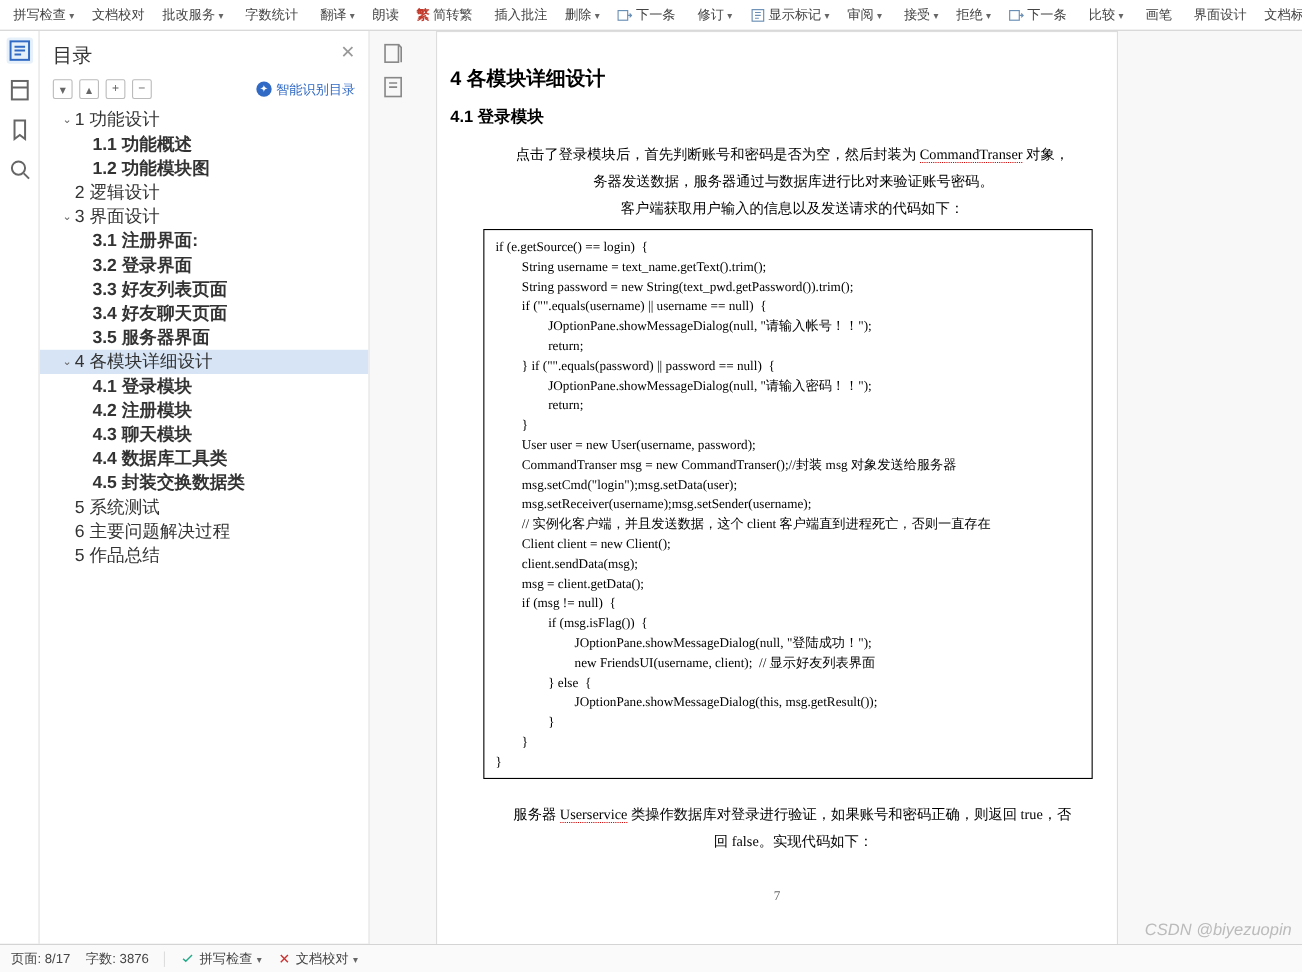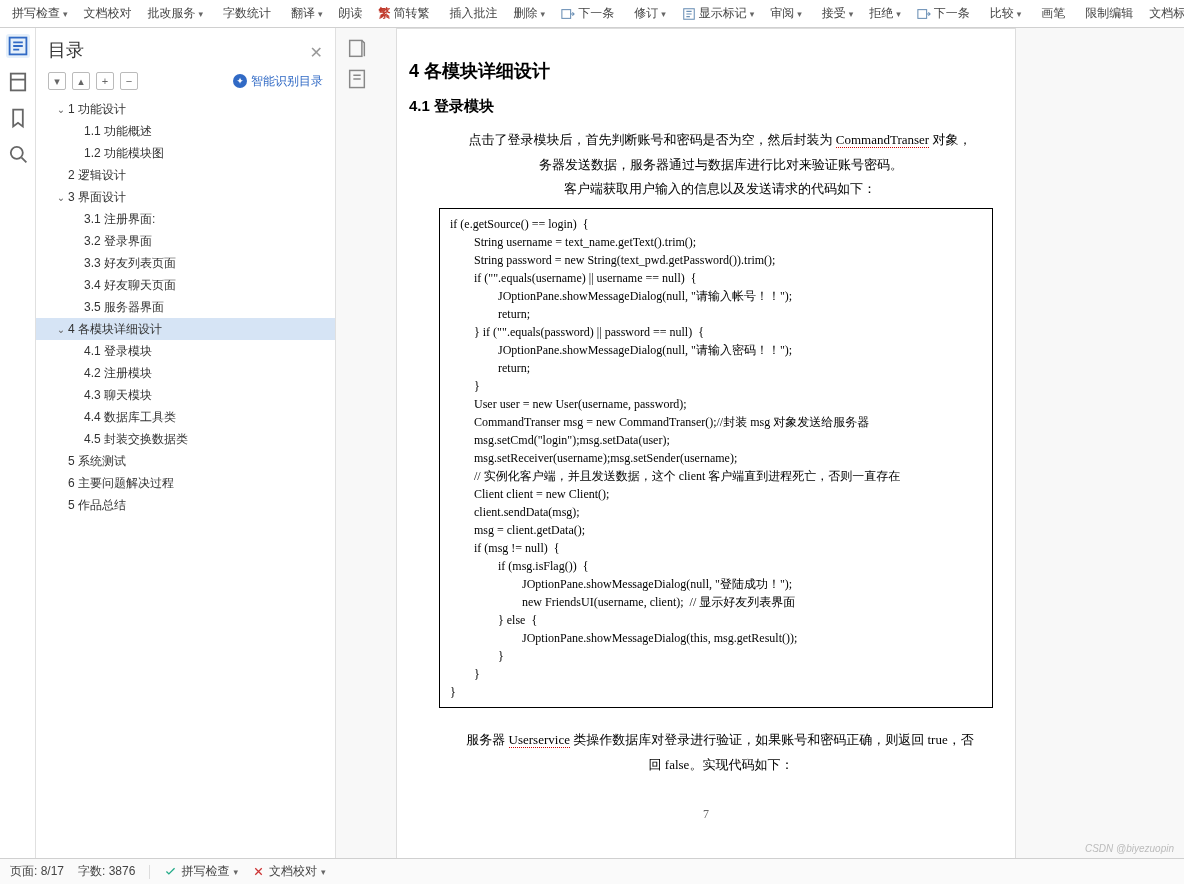--- a/index.html
+++ b/index.html
@@ -8,48 +8,48 @@
 .toolbar .tb-btn { display: inline-flex; align-items: center; padding: 0 8px; height: 26px; color: #444; cursor: pointer; font-size: 12px; gap: 3px; }
 .toolbar .tb-btn .caret { font-size: 9px; color: #666; }
 .toolbar .tb-gap { flex: 1; }
 .toolbar .tb-sep { width: 1px; height: 16px; background: #ddd; margin: 0 2px; }
 .toolbar svg { width: 14px; height: 14px; }
 .main { display: flex; height: calc(884px - 28px - 26px); }
 .leftcol { width: 36px; border-right: 1px solid #e0e0e0; display: flex; flex-direction: column; align-items: center; padding-top: 6px; gap: 12px; }
 .leftcol .side-icon { width: 24px; height: 24px; display: flex; align-items: center; justify-content: center; color: #666; cursor: pointer; border-radius: 3px; }
 .leftcol .side-icon.active { background: #e6f0fa; color: #316ac5; }
 .outline { width: 300px; border-right: 1px solid #e0e0e0; display: flex; flex-direction: column; }
-.outline-header { display: flex; align-items: flex-end; padding: 10px 12px 6px 12px; }
+.outline-header { display: flex; align-items: flex-start; padding: 10px 12px 6px 12px; }
 .outline-title { font-size: 18px; color: #333; flex: 1; }
 .outline-close { color: #999; font-size: 16px; cursor: pointer; }
 .outline-tools { display: flex; align-items: center; padding: 4px 12px 6px 12px; gap: 6px; }
 .outline-tools .ot-btn { width: 18px; height: 18px; border: 1px solid #bbb; border-radius: 2px; display: flex; align-items: center; justify-content: center; font-size: 11px; color: #666; cursor: pointer; }
 .outline-tools .spacer { flex: 1; }
 .outline-tools .auto-detect { color: #316ac5; font-size: 12px; display: flex; align-items: center; gap: 4px; cursor: pointer; }
 .outline-tools .auto-detect .dot { width: 14px; height: 14px; border-radius: 50%; background: #316ac5; color: #fff; font-size: 9px; display: flex; align-items: center; justify-content: center; }
 .tree { flex: 1; overflow: auto; padding: 2px 0 20px 0; }
 .tree .node { display: flex; align-items: center; height: 22px; padding-right: 8px; cursor: pointer; }
 .tree .node.selected { background: #d6e4f5; }
 .tree .chev { width: 14px; text-align: center; color: #666; font-size: 10px; }
-.tree .lbl { font-size: 12px; color: #333; white-space: nowrap; overflow: hidden; text-overflow: ellipsis; }
+.tree .lbl { font-size: 16px; color: #333; white-space: nowrap; overflow: hidden; text-overflow: ellipsis; }
 .tree .ind0 { padding-left: 18px; }
-.tree .ind1 { padding-left: 34px; }
+.tree .ind1 { padding-left: 34px; font-weight: bold; }
 .doc-area { flex: 1; background: #f8f8f8; overflow: auto; position: relative; }
 .doc-gutter { position: absolute; left: 10px; top: 10px; width: 28px; display: flex; flex-direction: column; gap: 8px; }
 .doc-gutter .g-icon { width: 22px; height: 22px; display: flex; align-items: center; justify-content: center; color: #888; cursor: pointer; }
 .page { margin: 0 0 0 60px; width: 620px; min-height: 820px; background: #fff; border: 1px solid #ddd; padding: 30px 0 40px 0; position: relative; }
 .page-content { padding: 0 0 0 0; }
 .page h1 { font-size: 18px; font-weight: bold; padding-left: 12px; margin-bottom: 14px; color: #000; }
 .page h2 { font-size: 15px; font-weight: bold; padding-left: 12px; margin-bottom: 12px; color: #000; }
 .page p { font-size: 13px; line-height: 1.9; padding: 0 10px 0 40px; text-indent: 0; color: #000; font-family: SimSun, serif; text-align: center; }
 .page p.bodytext { padding-left: 12px; text-indent: 2em; }
 .page .link-like { color: #000; border-bottom: 1px dotted #c00; }
 .codebox { margin: 6px 22px 20px 42px; border: 1px solid #000; padding: 6px 10px; font-family: "Times New Roman", SimSun, serif; font-size: 12px; line-height: 1.5; white-space: pre; overflow-x: auto; color: #000; }
 .page-num { text-align: center; font-size: 12px; color: #666; margin-top: 30px; font-family: serif; }
-.watermark { position: absolute; right: 10px; bottom: 4px; color: #bbb; font-size: 10px; font-style: italic; pointer-events: none; }
+.watermark { position: absolute; right: 10px; bottom: 4px; color: #bbb; font-size: 15px; font-style: italic; pointer-events: none; }
 .statusbar { height: 26px; border-top: 1px solid #d0d0d0; display: flex; align-items: center; padding: 0 10px; gap: 14px; font-size: 12px; color: #444; background: #fafafa; }
 .statusbar .sb-item { display: inline-flex; align-items: center; gap: 4px; }
 .statusbar .sb-sep { width: 1px; height: 14px; background: #ddd; }
 .statusbar .caret { font-size: 9px; color: #666; }
 .statusbar svg { width: 13px; height: 13px; }
 </style>
 </head>
 <body>
 
 <div class="toolbar">
@@ -133,21 +133,21 @@
   <div class="tb-btn">
       <span>比较</span>
       <span class="caret">▾</span>
     </div>
   <div class="tb-sep"></div>
   <div class="tb-btn">
       <span>画笔</span>
     </div>
   <div class="tb-sep"></div>
   <div class="tb-btn">
-      <span>限制编辑</span>
+      <span>界面设计</span>
     </div>
   <div class="tb-btn">
       <span>文档标</span>
     </div>
 </div>
 
 <div class="main">
 
   <div class="leftcol">
     <div class="side-icon active">

